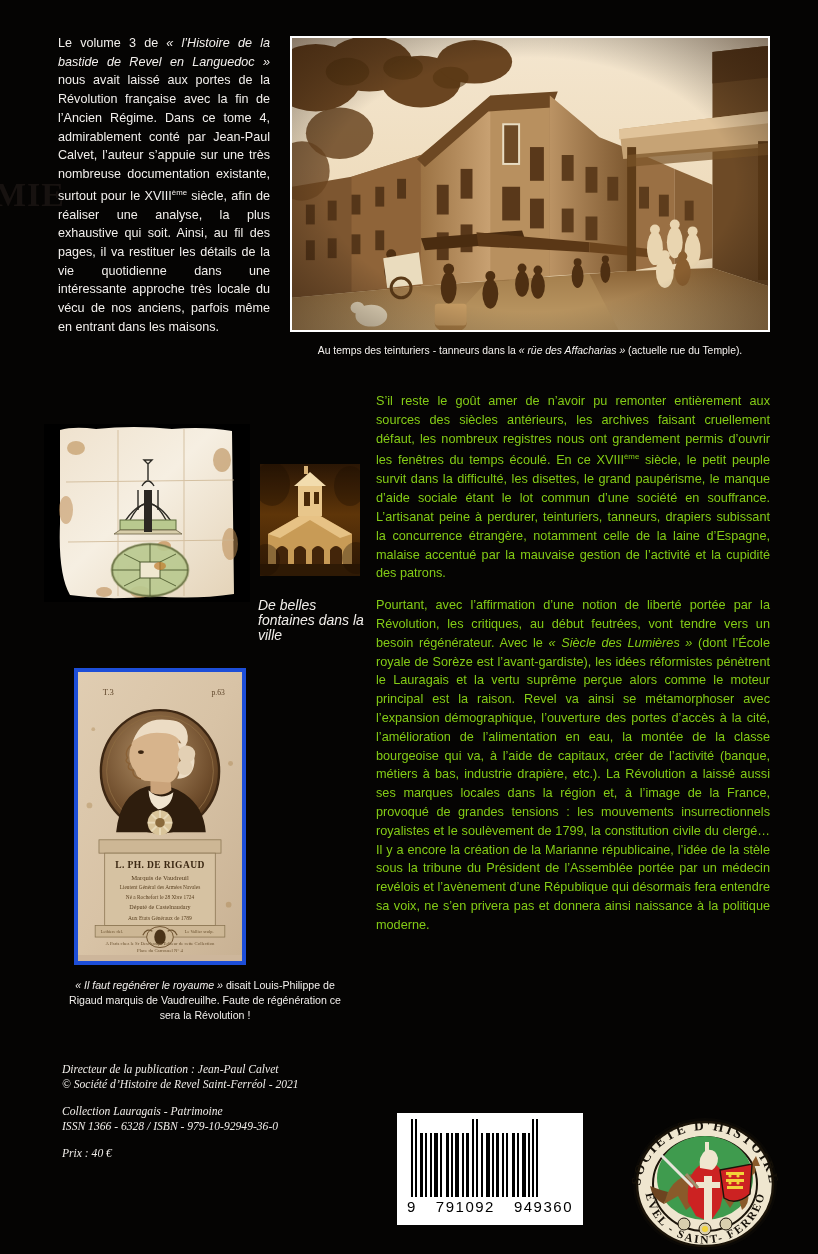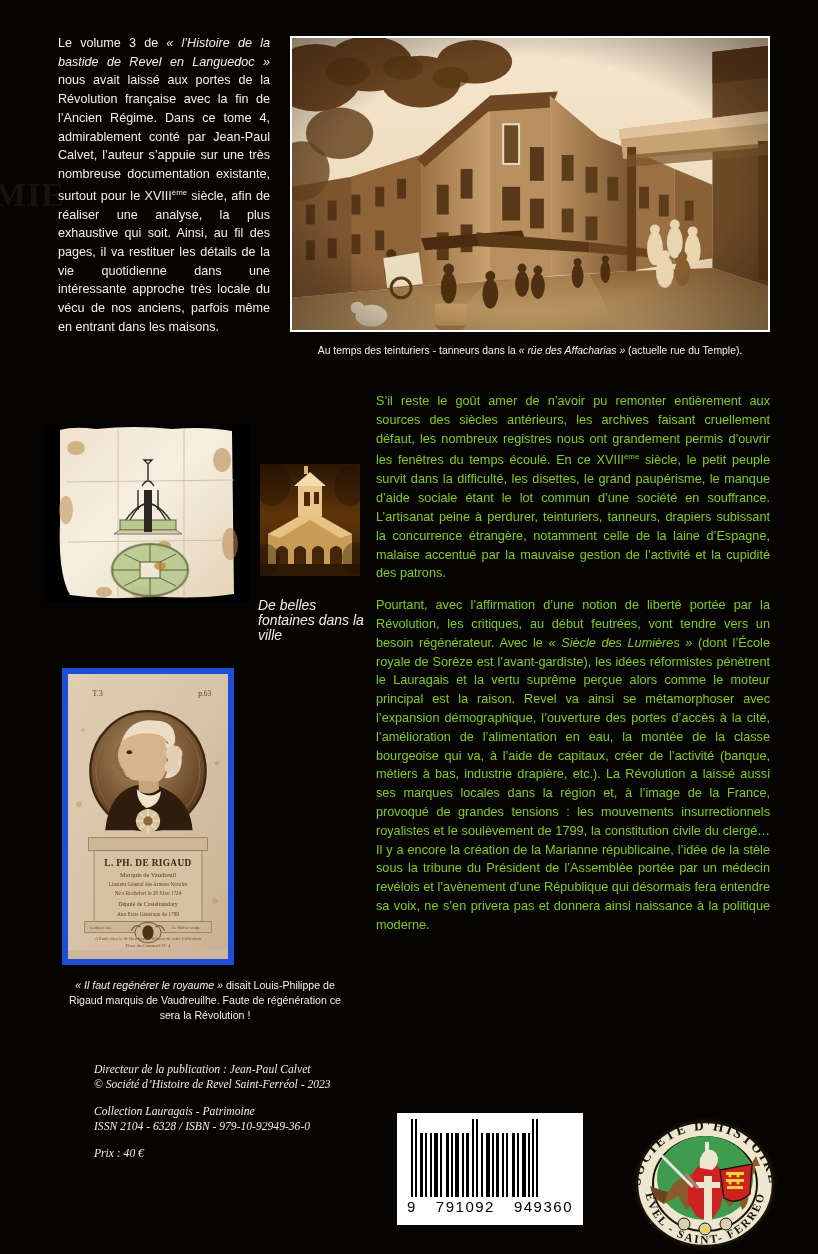--- a/index.html
+++ b/index.html
@@ -96,27 +96,27 @@
     left: 258px;
     top: 598px;
     width: 112px;
     font-size: 14px;
     line-height: 15px;
     color: #f1eeea;
     font-style: italic;
   }
   .img-portrait {
     position: absolute;
-    left: 62px;
+    left: 74px;
     top: 668px;
     width: 172px;
     height: 297px;
     overflow: hidden;
     background: #cdb69b;
-    border: 6px solid #1d4ed8;
+    border: 4px solid #1d4ed8;
     box-sizing: border-box;
   }
   .caption-portrait {
     position: absolute;
     left: 60px;
     top: 978px;
     width: 290px;
     text-align: center;
     font-size: 10.6px;
     line-height: 15.2px;
@@ -150,21 +150,21 @@
     position: absolute;
     left: 62px;
     top: 1062px;
     width: 330px;
     font-family: "Liberation Serif", serif;
     font-style: italic;
     font-size: 11.6px;
     line-height: 15.4px;
     color: #efece8;
   }
-  .colophon .grp { margin-bottom: 11px; margin-left: 32px; }
+  .colophon .grp { margin-bottom: 11px; }
   .colophon .grp:last-child { margin-bottom: 0; }
 
   
   .barcode-box {
     position: absolute;
     left: 397px;
     top: 1113px;
     width: 186px;
     height: 112px;
     background: #ffffff;
@@ -580,25 +580,25 @@
       de la Marianne républicaine, l’idée de la stèle sous la tribune du Président de
       l’Assemblée portée par un médecin revélois et l’avènement d’une République qui
       désormais fera entendre sa voix, ne s’en privera pas et donnera ainsi naissance à la
       politique moderne.
     </p>
   </div>
 
   <div class="colophon">
     <div class="grp">
       <div>Directeur de la publication : Jean-Paul Calvet</div>
-      <div>© Société d’Histoire de Revel Saint-Ferréol - 2023</div>
+      <div>© Société d’Histoire de Revel Saint-Ferréol - 2021</div>
     </div>
     <div class="grp">
       <div>Collection Lauragais - Patrimoine</div>
-      <div>ISSN   2104 - 6328 / ISBN - 979-10-92949-36-0</div>
+      <div>ISSN   1366 - 6328 / ISBN - 979-10-92949-36-0</div>
     </div>
     <div class="grp">
       <div>Prix : 40 €</div>
     </div>
   </div>
 
   <div class="barcode-box">
     <div class="bars">
       <span style="width:2px;height:78px"></span>
         <span style="width:2px;height:0"></span>

